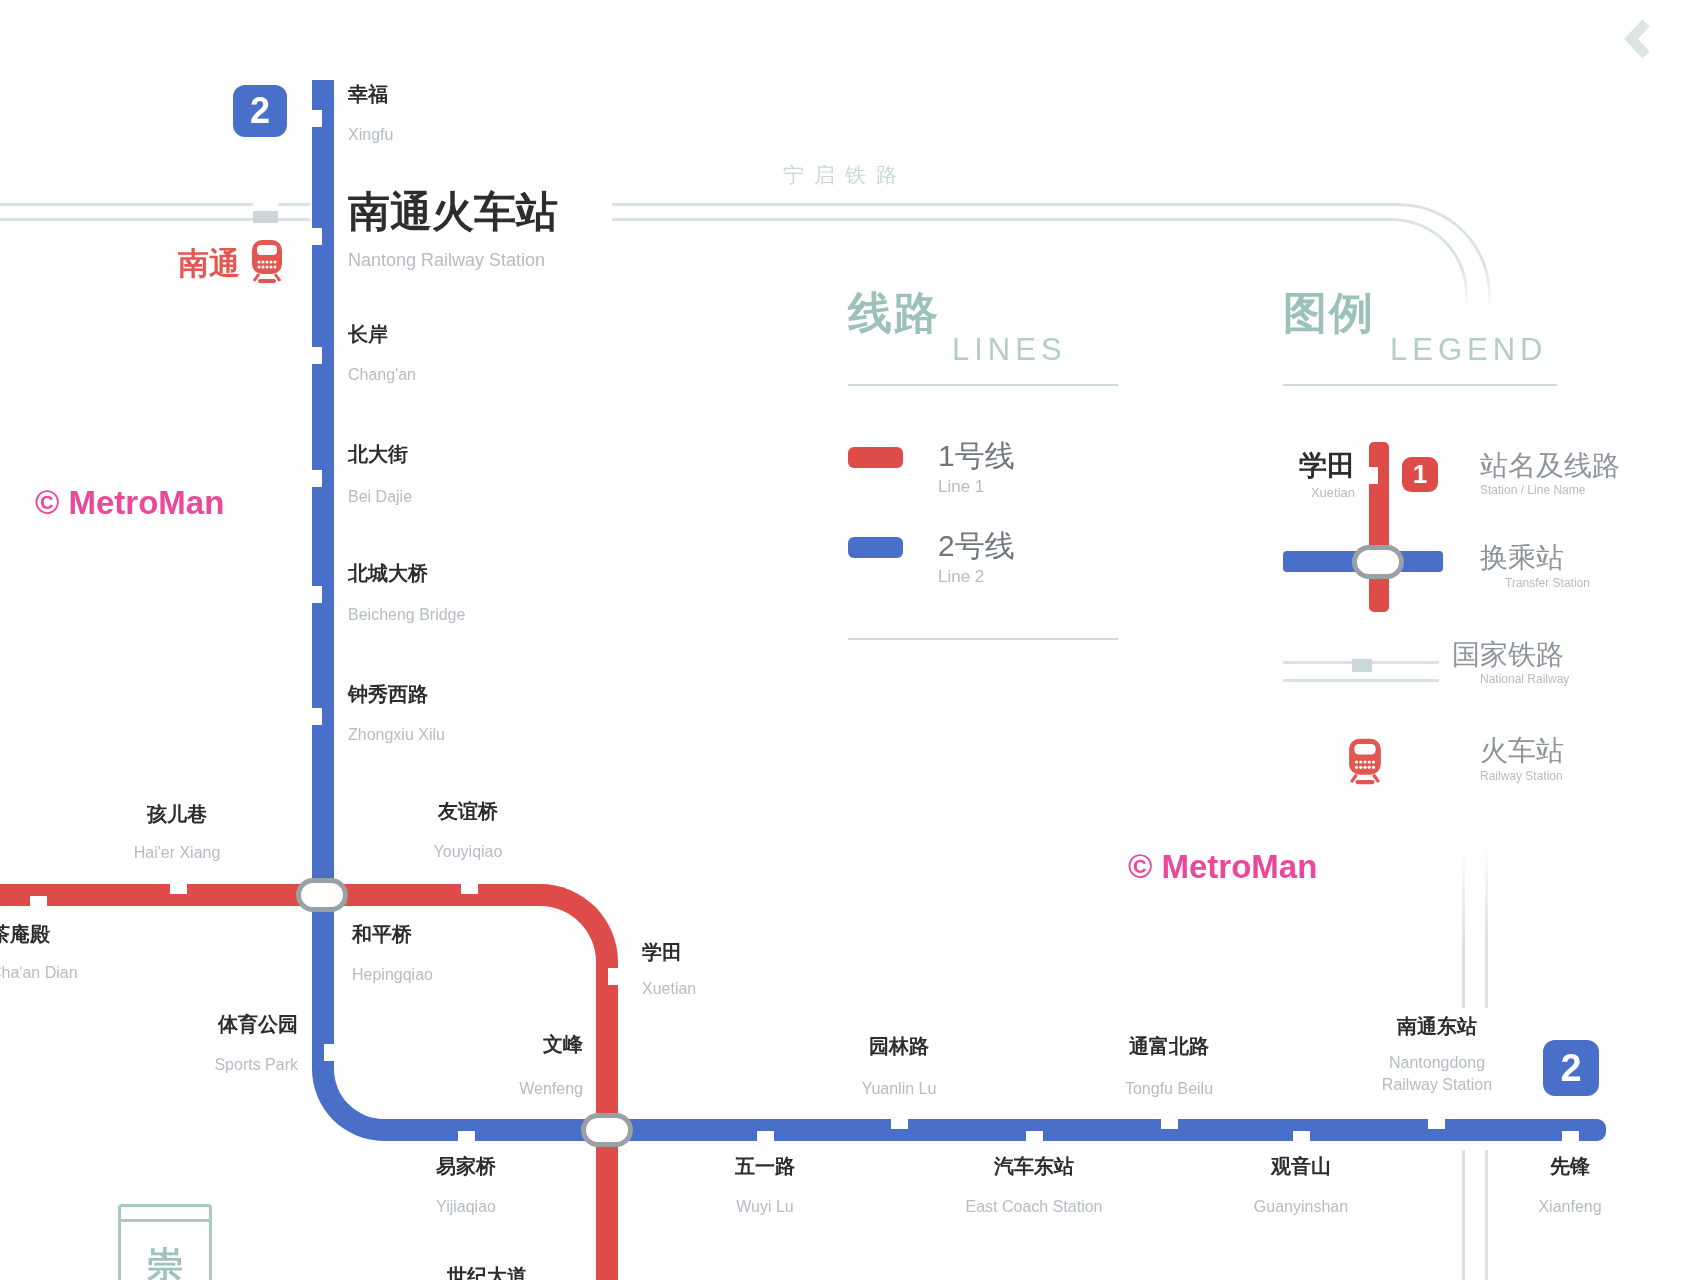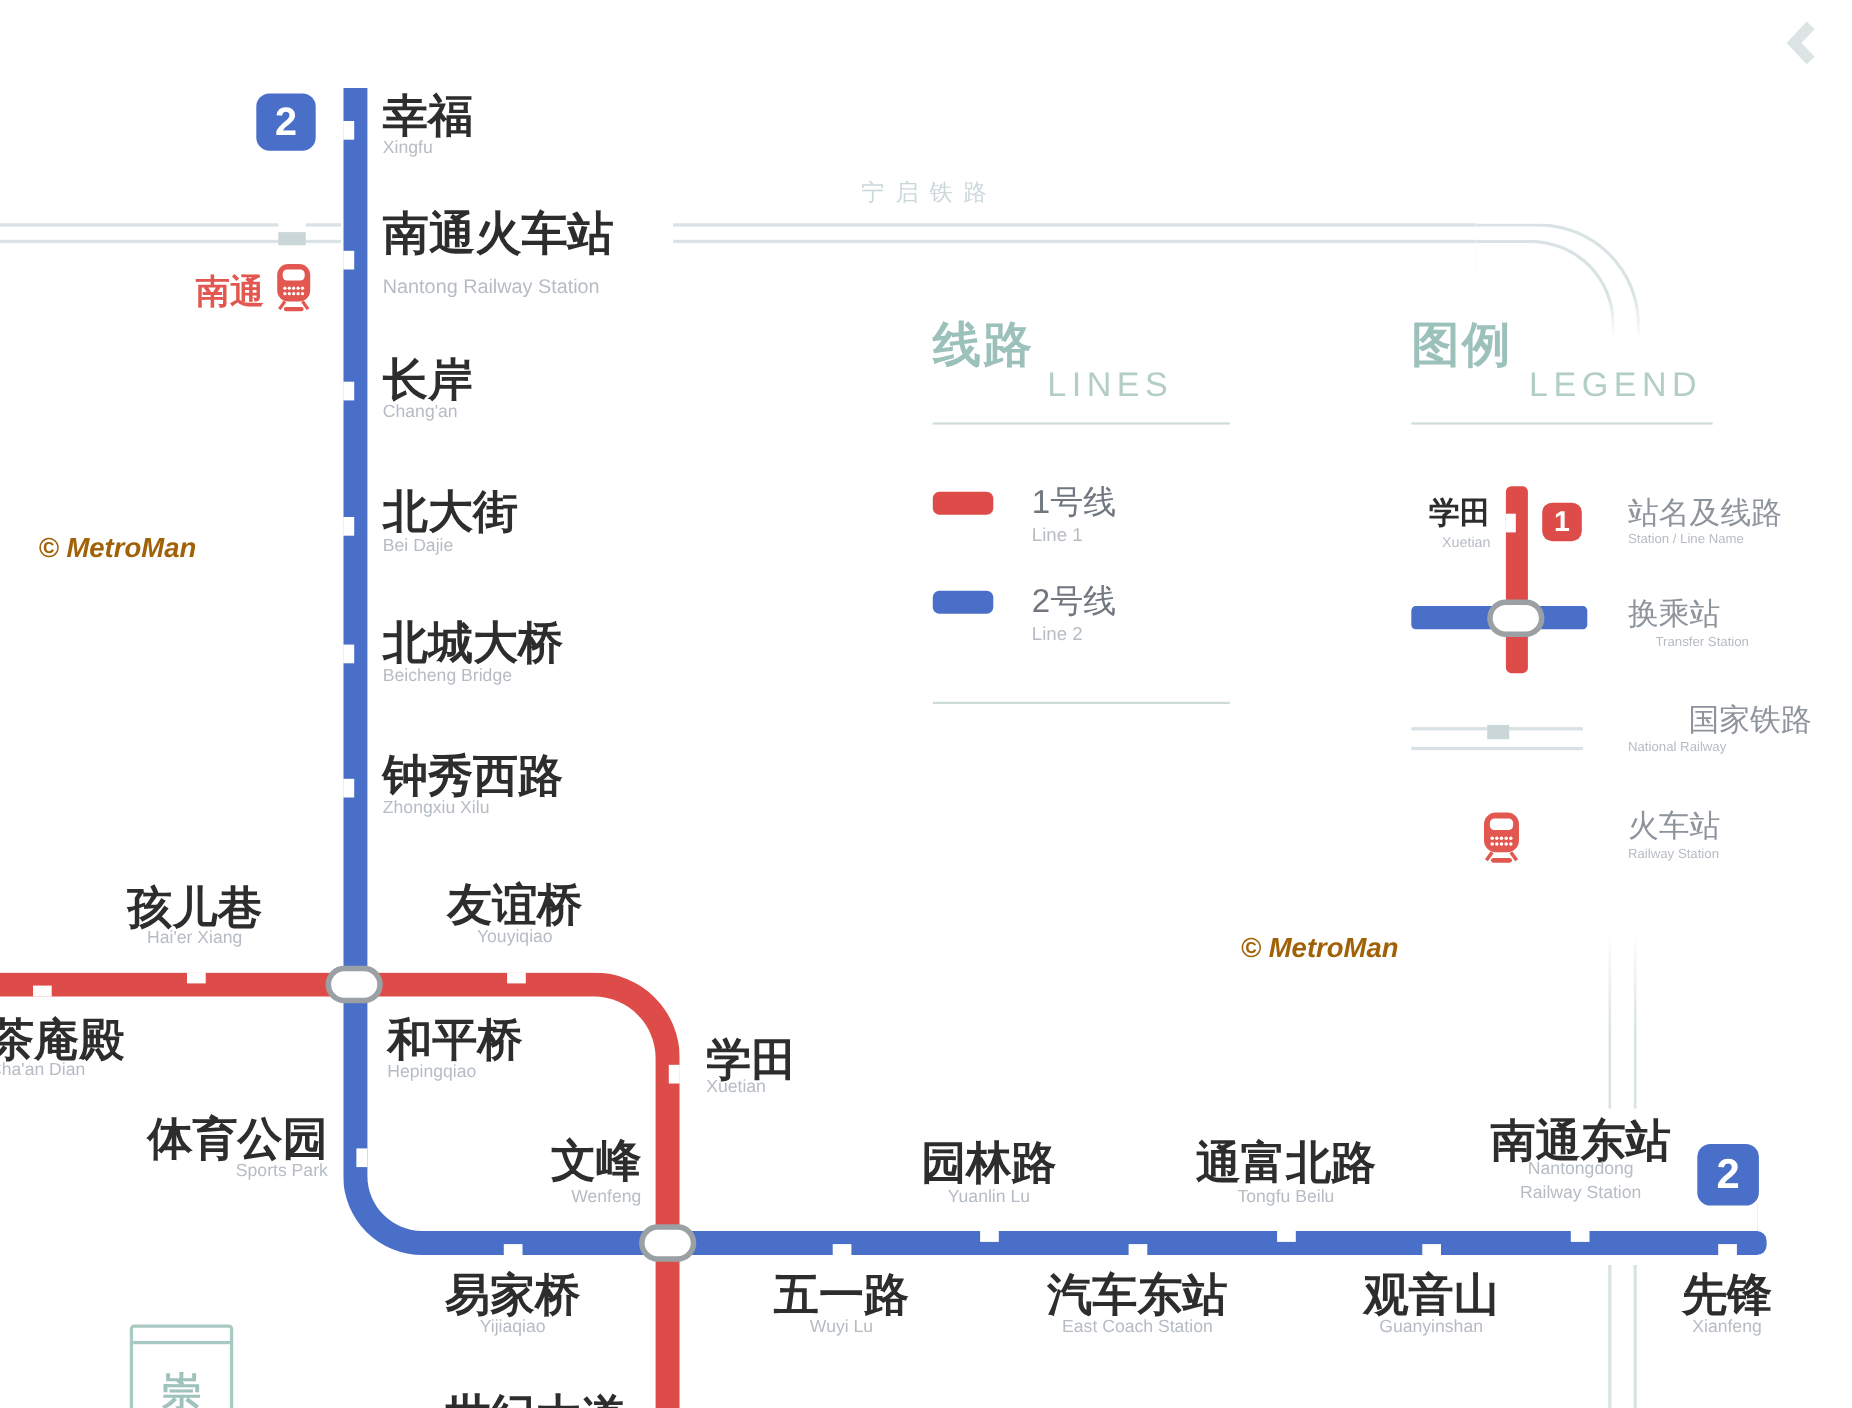--- a/index.html
+++ b/index.html
@@ -28,21 +28,21 @@
           border-bottom-left-radius:72px;}
   .blue-cap{position:absolute;left:1594px;top:1119px;width:12px;height:22px;background:var(--blue);
             border-radius:0 9px 9px 0;}
   .red-L{position:absolute;left:0;top:884px;width:618px;height:396px;box-sizing:border-box;
          border-top:22px solid var(--red);border-right:22px solid var(--red);
          border-top-right-radius:78px;}
   .tick{position:absolute;background:#ffffff;}
   .transfer{position:absolute;width:52px;height:34px;background:#ffffff;border:5px solid #9aa0a3;
             border-radius:17px;box-sizing:border-box;}
   
-  .st-zh{position:absolute;font-size:41px;font-weight:600;color:var(--zh);white-space:nowrap;line-height:1.05;}
+  .st-zh{position:absolute;font-size:20px;font-weight:600;color:var(--zh);white-space:nowrap;line-height:1.05;}
   .st-zh.big{font-size:42px;}
   .st-en{position:absolute;font-size:16px;font-weight:500;color:var(--en);white-space:pre-line;line-height:1.35;}
   .st-en.big{font-size:18px;}
   .ctr{transform:translateX(-50%);text-align:center;}
   .rgt{transform:translateX(-100%);text-align:right;}
   
   .badge{position:absolute;background:var(--blue);color:#fff;border-radius:12px;display:flex;
          align-items:center;justify-content:center;font-weight:600;}
   
   .city{position:absolute;left:178px;top:240px;display:flex;align-items:center;gap:10px;color:#e2574f;}
@@ -51,21 +51,21 @@
   .ptitle-zh{position:absolute;font-size:44px;font-weight:600;color:var(--teal);letter-spacing:2px;}
   .ptitle-en{position:absolute;font-size:31px;font-weight:500;color:var(--teal2);letter-spacing:5px;margin-top:32px;}
   .pdiv{position:absolute;height:2px;background:var(--div);}
   .swatch{position:absolute;width:55px;height:21px;border-radius:6px;}
   .item-zh{position:absolute;font-size:30px;font-weight:500;color:var(--itemtxt);white-space:nowrap;}
   .item-en{position:absolute;font-size:17px;font-weight:500;color:var(--en);white-space:nowrap;}
   .lg-zh{position:absolute;font-size:28px;font-weight:500;color:var(--legendtxt);white-space:nowrap;}
   .lg-en{position:absolute;font-size:12px;font-weight:500;color:var(--en);white-space:nowrap;}
   #info-rows{position:absolute;left:848px;top:690px;display:flex;flex-direction:column;gap:22px;}
   .inforow{display:flex;gap:26px;font-size:26px;color:var(--infotxt);font-weight:500;white-space:nowrap;}
-  .wm{position:absolute;font-size:25px;font-weight:600;color:#a16207;white-space:nowrap;font-style:italic;}
+  .wm{position:absolute;font-size:33px;font-weight:600;color:#ec4899;white-space:nowrap;}
   .sign{position:absolute;left:118px;top:1204px;width:88px;height:96px;border:3px solid #a9c9c3;
         border-radius:4px;background:#fff;color:#9fc3bc;}
   .sign .bar{position:absolute;left:0;right:0;top:12px;height:3px;background:#a9c9c3;}
   .sign .ch{position:absolute;left:50%;top:34px;transform:translateX(-50%);font-size:36px;font-weight:600;}
 </style>
 </head>
 <body>
 
 <div id="page">
 
@@ -207,21 +207,21 @@
   <div class="lg-en" style="left:1480px;top:483px;">Station / Line Name</div>
 
   <div class="abs" style="left:1283px;top:551px;width:160px;height:21px;background:#4a6fc8;border-radius:4px;"></div>
   <div class="transfer" style="left:1352px;top:545px;"></div>
   <div class="lg-zh" style="left:1480px;top:539px;">换乘站</div>
   <div class="lg-en" style="left:1480px;top:576px;margin-left:25px;">Transfer Station</div>
 
   <div class="rail" style="left:1283px;top:661px;width:156px;"></div>
   <div class="rail" style="left:1283px;top:679px;width:156px;"></div>
   <div class="railbox" style="left:1352px;top:659px;width:20px;height:13px;"></div>
-  <div class="lg-zh" style="left:1535px;top:636px;">国家铁路</div>
+  <div class="lg-zh" style="left:1452px;top:636px;">国家铁路</div>
   <div class="lg-en" style="left:1480px;top:672px;">National Railway</div>
 
   <div class="abs" style="left:1347px;top:738px;">
     <svg width="36" height="48" viewBox="0 0 34 44">
       <rect x="2" y="0" width="30" height="34" rx="10" fill="#e2574f"></rect>
       <rect x="7" y="5" width="20" height="10" rx="4" fill="#fff"></rect>
       <circle cx="9" cy="22" r="1.5" fill="#fff"></circle>
         <circle cx="13" cy="22" r="1.5" fill="#fff"></circle>
         <circle cx="17" cy="22" r="1.5" fill="#fff"></circle>
         <circle cx="21" cy="22" r="1.5" fill="#fff"></circle>

